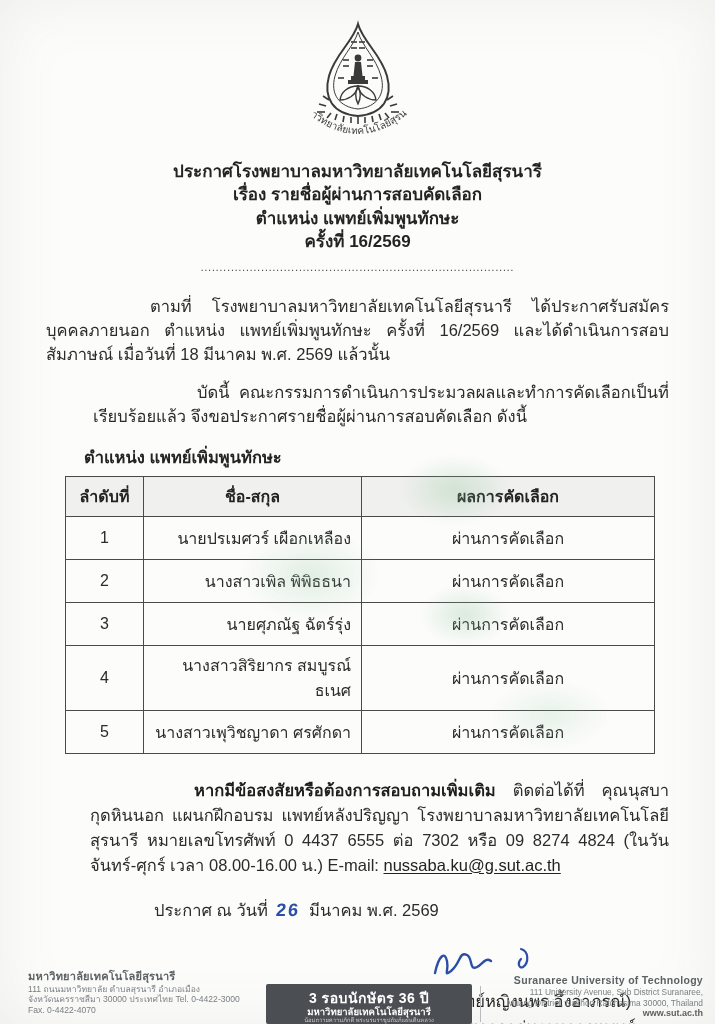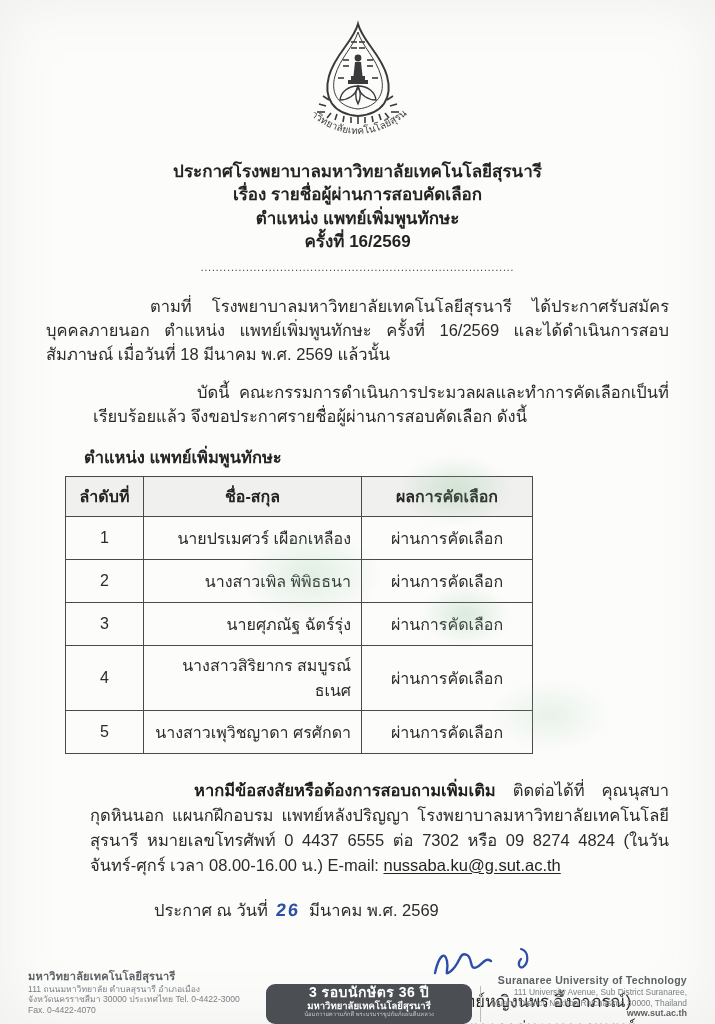--- a/index.html
+++ b/index.html
@@ -26,21 +26,21 @@
   .title-block{text-align:center;margin-top:8px;line-height:1.38;}
   .title-block div{font-size:17px;font-weight:bold;color:#232323;}
   .dots{ text-align:center;margin-top:8px;font-size:10px;letter-spacing:1px;color:#333;
     white-space:nowrap;overflow:hidden;padding:0 150px;}
 
   .para{font-size:16.5px;line-height:1.45;text-align:justify;margin:0;}
   .p1{margin-top:22px;text-indent:104px;}
   .p2{margin-top:14px;text-indent:104px;margin-left:47px;}
 
   .tbl-caption{margin-top:16px;margin-left:38px;font-size:16.5px;font-weight:bold;color:#232323;}
-  table.results{border-collapse:collapse;margin:6px 0 0 19px;width:468px;table-layout:fixed;}
+  table.results{border-collapse:collapse;margin:6px 0 0 19px;width:590px;table-layout:fixed;}
   table.results th,table.results td{border:1.6px solid #4a4a4a;font-size:16px;padding:7px 10px;}
   table.results th{
     font-weight:bold;color:#232323;
     background:repeating-linear-gradient(0deg,#ececea 0,#ececea 1px,#f4f4f2 1px,#f4f4f2 2px);
   }
   .col-no{width:78px;}
   .col-name{width:218px;}
   td.c-no,td.c-res{text-align:center;}
   td.c-name{text-align:right;padding-left:14px;}
   table.results td{height:28px;}
@@ -56,26 +56,26 @@
   .sig-block{position:relative;margin-top:14px;margin-left:168px;width:500px;text-align:center;}
   .sig-scribble{height:52px;position:relative;}
   .sig-scribble svg{position:absolute;left:215px;top:4px;}
   .sig-block .sig-line{font-size:16.5px;line-height:1.55;color:#262626;}
 
   .footer{position:absolute;left:0;top:962px;width:715px;height:62px;color:#6b7073;}
   .f-left{position:absolute;left:28px;top:8px;width:240px;line-height:1.25;}
   .f-left .f-name{font-size:11px;font-weight:bold;color:#5c6164;letter-spacing:.2px;}
   .f-left .f-small{font-size:8.6px;color:#7a7f82;}
   .f-badge{position:absolute;left:266px;top:22px;width:206px;height:40px;background:#4b4e53;
-    color:#fff;text-align:center;border-radius:9px;padding-top:0;box-sizing:border-box;}
+    color:#fff;text-align:center;border-radius:2px;padding-top:6px;box-sizing:border-box;}
   .f-badge .b1{font-size:14px;font-weight:bold;letter-spacing:.5px;line-height:1.15;}
   .f-badge .b2{font-size:9.5px;font-weight:bold;line-height:1.2;}
   .f-badge .b3{font-size:5.8px;color:#c9cbce;line-height:1.2;}
   .f-sep{position:absolute;left:480px;top:24px;width:1px;height:36px;background:#b9bcbe;}
-  .f-right{position:absolute;right:28px;top:12px;width:215px;text-align:right;line-height:1.25;}
+  .f-right{position:absolute;right:12px;top:12px;width:215px;text-align:right;line-height:1.25;}
   .f-right .f-name{font-size:10.5px;font-weight:bold;color:#5c6164;letter-spacing:.3px;}
   .f-right .f-small{font-size:8.4px;color:#7a7f82;}
   .f-right .f-web{font-size:9px;font-weight:bold;color:#5c6164;}
 </style>
 </head>
 <body>
 
 <div class="sheet">
   <div class="smudge sm1"></div>
   <div class="smudge sm2"></div>

